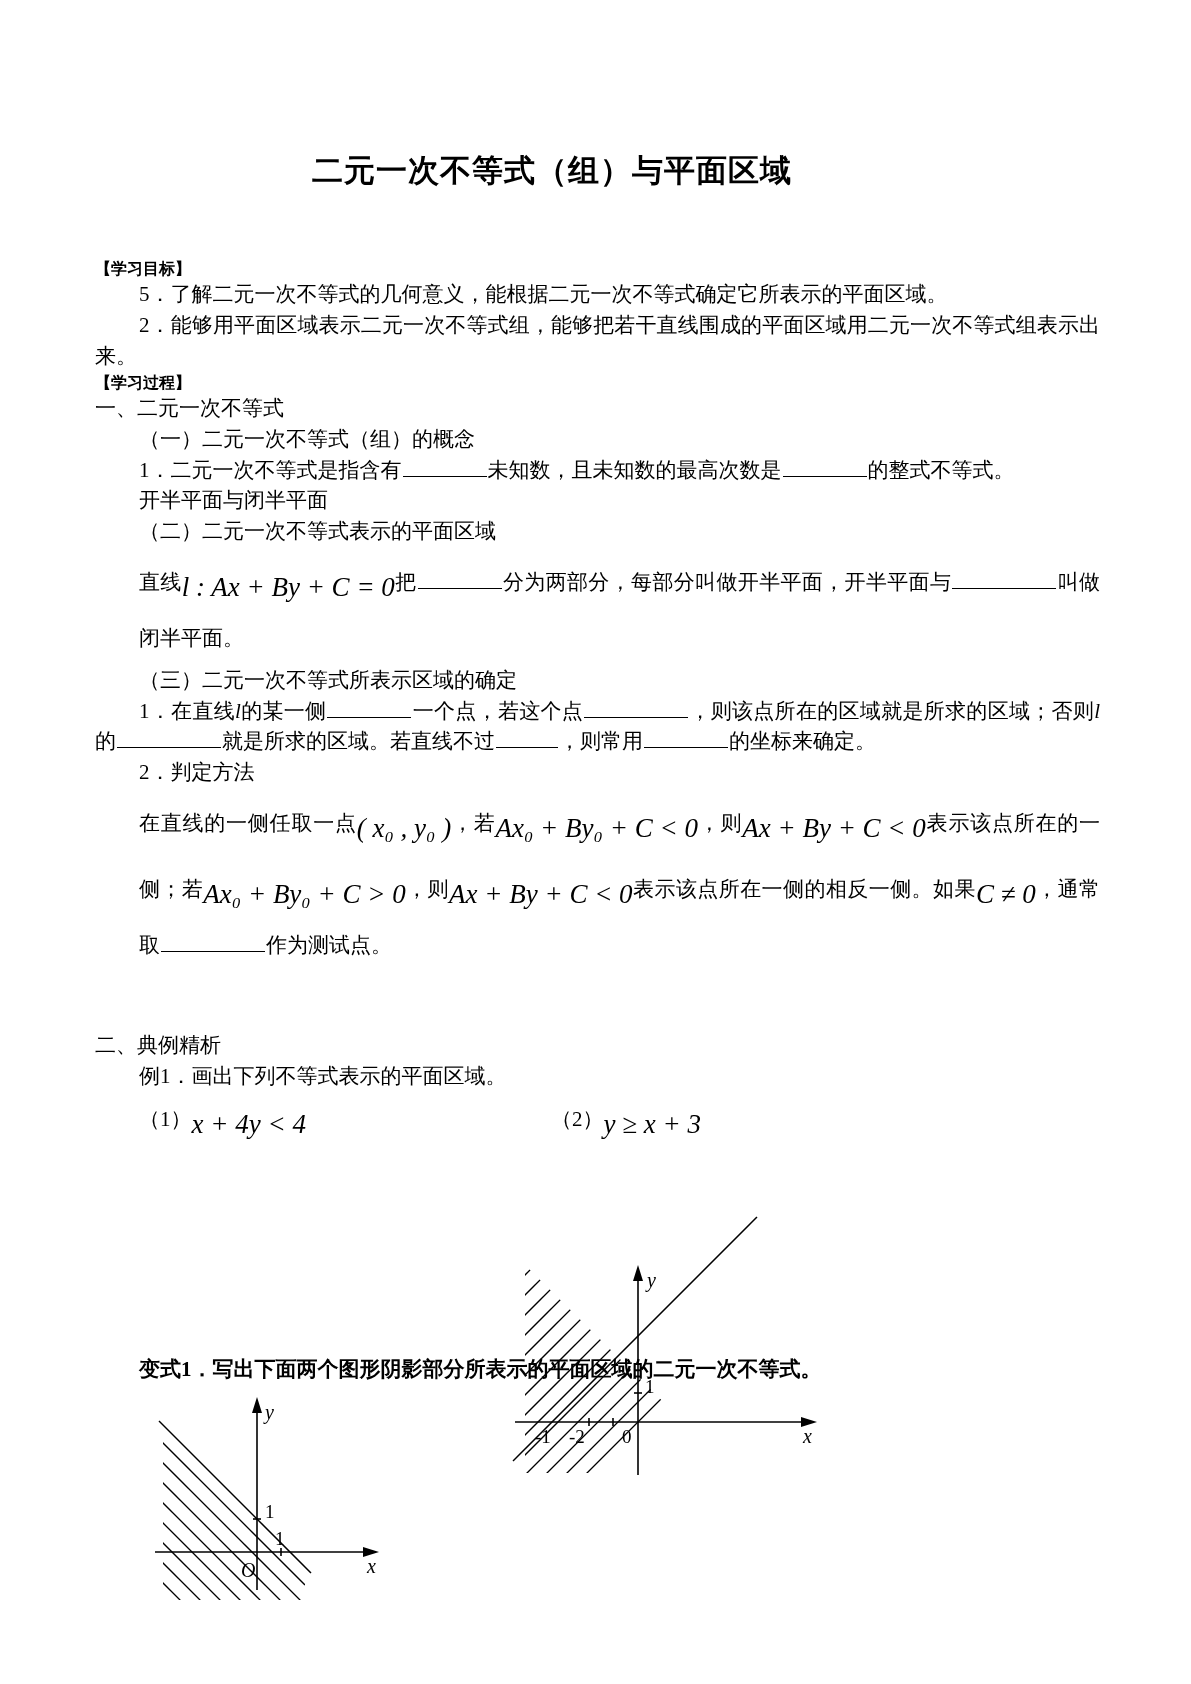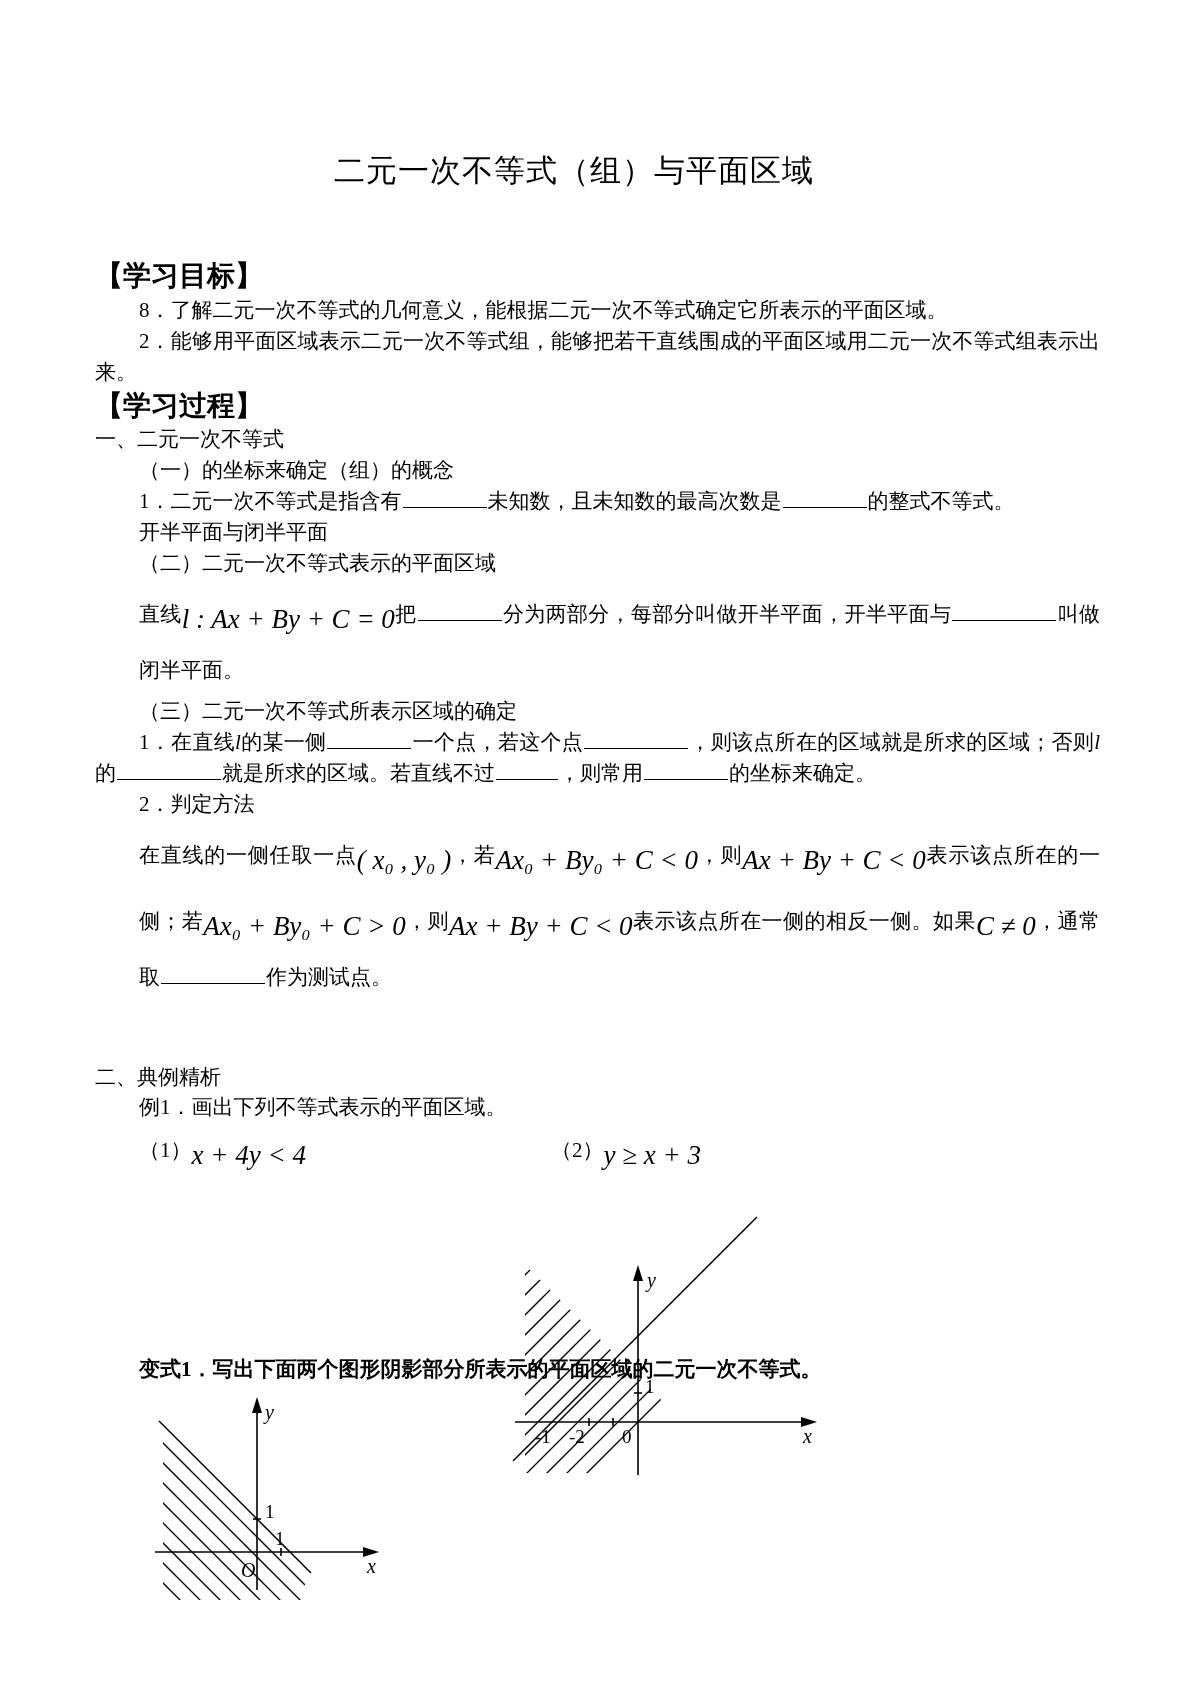--- a/index.html
+++ b/index.html
@@ -21,33 +21,32 @@
     width: 1191px;
     height: 1684px;
   }
   .doc-title {
     position: absolute;
     left: 0;
     top: 150px;
     width: 1104px;
     text-align: center;
     font-size: 31px;
-    font-weight: normal;
+    font-weight: bold;
     letter-spacing: 1px;
     font-family: "Liberation Sans", "DejaVu Sans", sans-serif;
-    padding-left: 22px;
   }
   .body-col {
     position: absolute;
     left: 95px;
     top: 258px;
     width: 1005px;
   }
   .sec-head {
-    font-size: 28px;
+    font-size: 16px;
     font-weight: bold;
     line-height: 1.32;
     font-family: "Liberation Sans", "DejaVu Sans", sans-serif;
   }
   .line {
     font-size: 21px;
     line-height: 1.47;
     text-align: justify;
     font-family: "Liberation Serif", "DejaVu Serif", serif;
   }
@@ -121,26 +120,26 @@
 </head>
 <body>
 
 <div class="page">
 
   <div class="doc-title">二元一次不等式（组）与平面区域</div>
 
   <div class="body-col">
 
     <div class="sec-head">【学习目标】</div>
-    <div class="line indent1">8．了解二元一次不等式的几何意义，能根据二元一次不等式确定它所表示的平面区域。</div>
+    <div class="line indent1">5．了解二元一次不等式的几何意义，能根据二元一次不等式确定它所表示的平面区域。</div>
     <div class="line indent1">2．能够用平面区域表示二元一次不等式组，能够把若干直线围成的平面区域用二元一次不等式组表示出来。</div>
 
     <div class="sec-head">【学习过程】</div>
     <div class="line">一、二元一次不等式</div>
-    <div class="line indent1">（一）的坐标来确定（组）的概念</div>
+    <div class="line indent1">（一）二元一次不等式（组）的概念</div>
 
     <div class="line indent1"><span>1．二元一次不等式是指含有</span><span class="blank b-md"></span><span>未知数，且未知数的最高次数是</span><span class="blank b-md"></span><span>的整式不等式。</span></div>
 
 
     <div class="line indent-hang">开半平面与闭半平面</div>
     <div class="line indent1">（二）二元一次不等式表示的平面区域</div>
 
     <div class="line indent-hang tall-line"><span>直线</span><span class="mathbox">l : Ax + By + C = 0</span><span>把</span><span class="blank b-md"></span><span>分为两部分，每部分叫做开半平面，开半平面与</span><span class="blank b-lg"></span><span>叫做闭半平面。</span></div>
 
     <div class="line indent1">（三）二元一次不等式所表示区域的确定</div>

